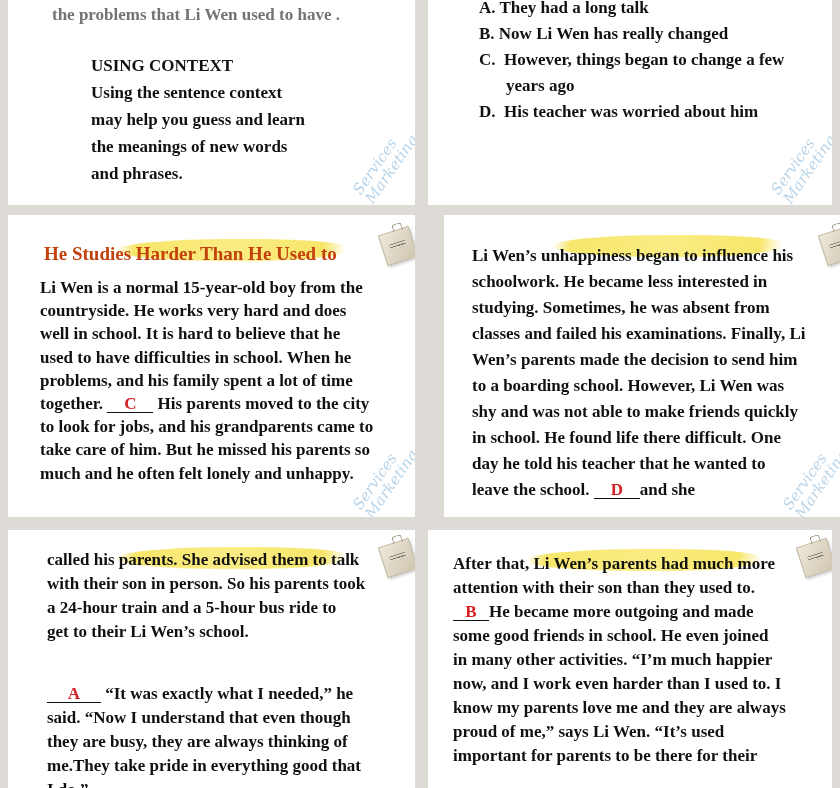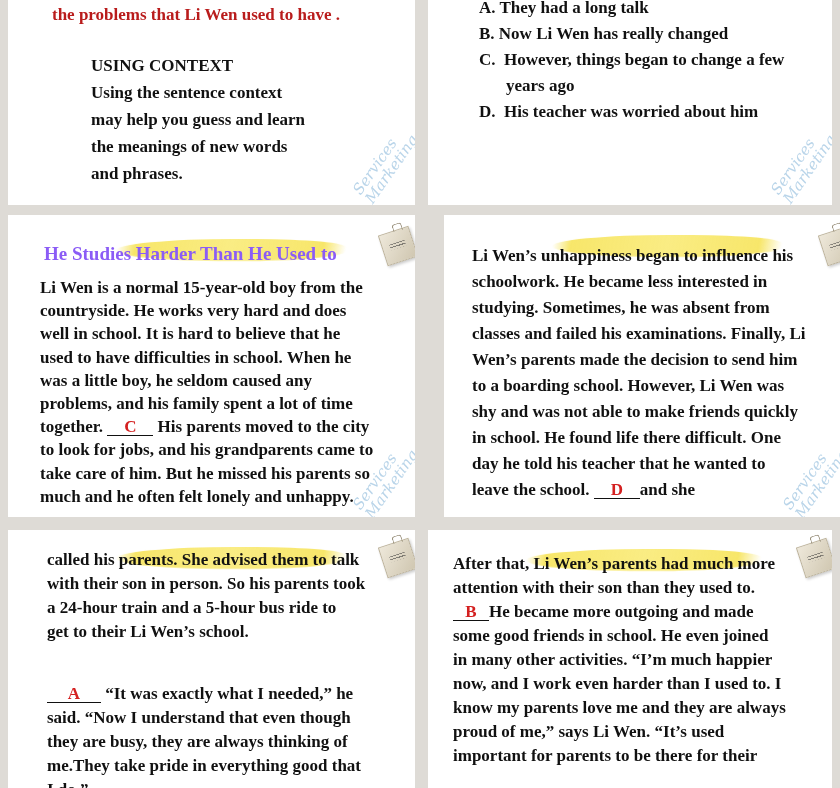--- a/index.html
+++ b/index.html
@@ -22,22 +22,22 @@
   #s6 { left: 428px; top: 530px; width: 404px; height: 270px; }
 
   .txt {
     position: absolute;
     font-weight: bold;
     color: #111;
     font-size: 17px;
     white-space: nowrap;
   }
   .line { display: block; }
-  .blue { color: #b91c1c; }
-  .purple { color: #8b5cf6; font-size: 19px; }
+  .blue { color: #737373; }
+  .purple { color: #c2410c; font-size: 19px; }
   .ans {
     display: inline-block;
     border-bottom: 1.5px solid #111;
     text-align: center;
     color: #d42020;
     line-height: 1;
   }
 
   
   .brush {
@@ -123,21 +123,20 @@
 
 <div class="slide" id="s3">
   <div class="brush" style="left:108px; top:24px; width:230px;"></div>
   <div class="bag" style="left:374px; top:15px;"></div>
   <div class="txt purple" style="left:36px; top:28px;">He Studies Harder Than He Used to</div>
   <div class="txt" style="left:32px; top:61px; line-height:23.2px;">
     <span class="line">Li Wen is a normal 15-year-old boy from the</span>
     <span class="line">countryside. He works very hard and does</span>
     <span class="line">well in school. It is hard to believe that he</span>
     <span class="line">used to have difficulties in school. When he</span>
-    <span class="line">was a little boy, he seldom caused any</span>
     <span class="line">problems, and his family spent a lot of time</span>
     <span class="line"><span>together. </span><span class="ans" style="width:46px;">C</span><span> His parents moved to the city</span></span>
     <span class="line">to look for jobs, and his grandparents came to</span>
     <span class="line">take care of him. But he missed his parents so</span>
     <span class="line">much and he often felt lonely and unhappy.</span>
   </div>
   <div class="watermark" style="left:338px; top:250px;">
     <span class="line">Services</span>
       <span class="line">Marketing</span>
   </div>

